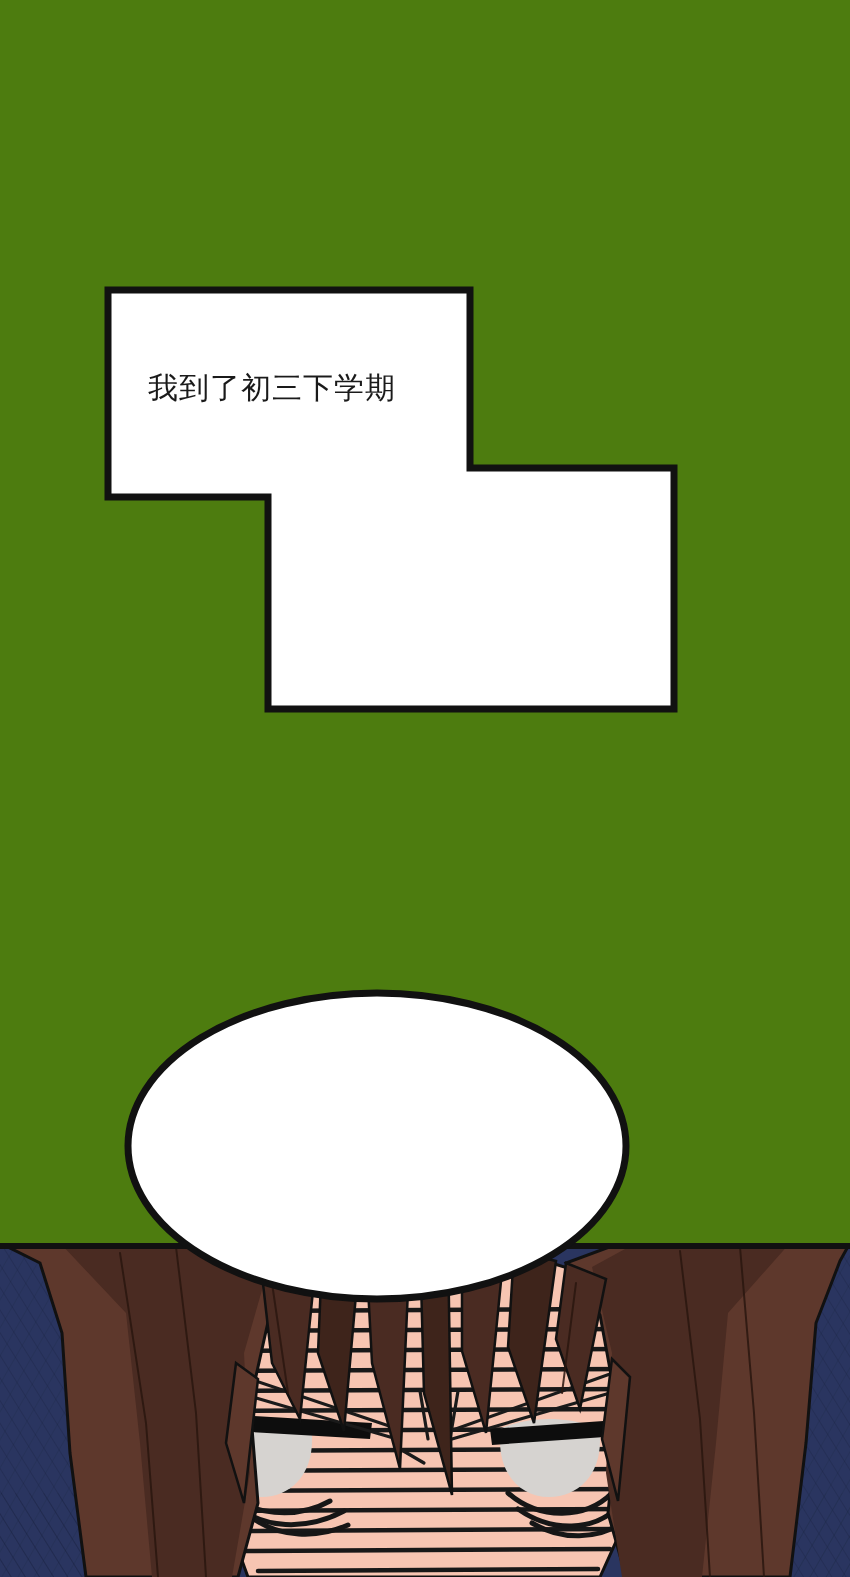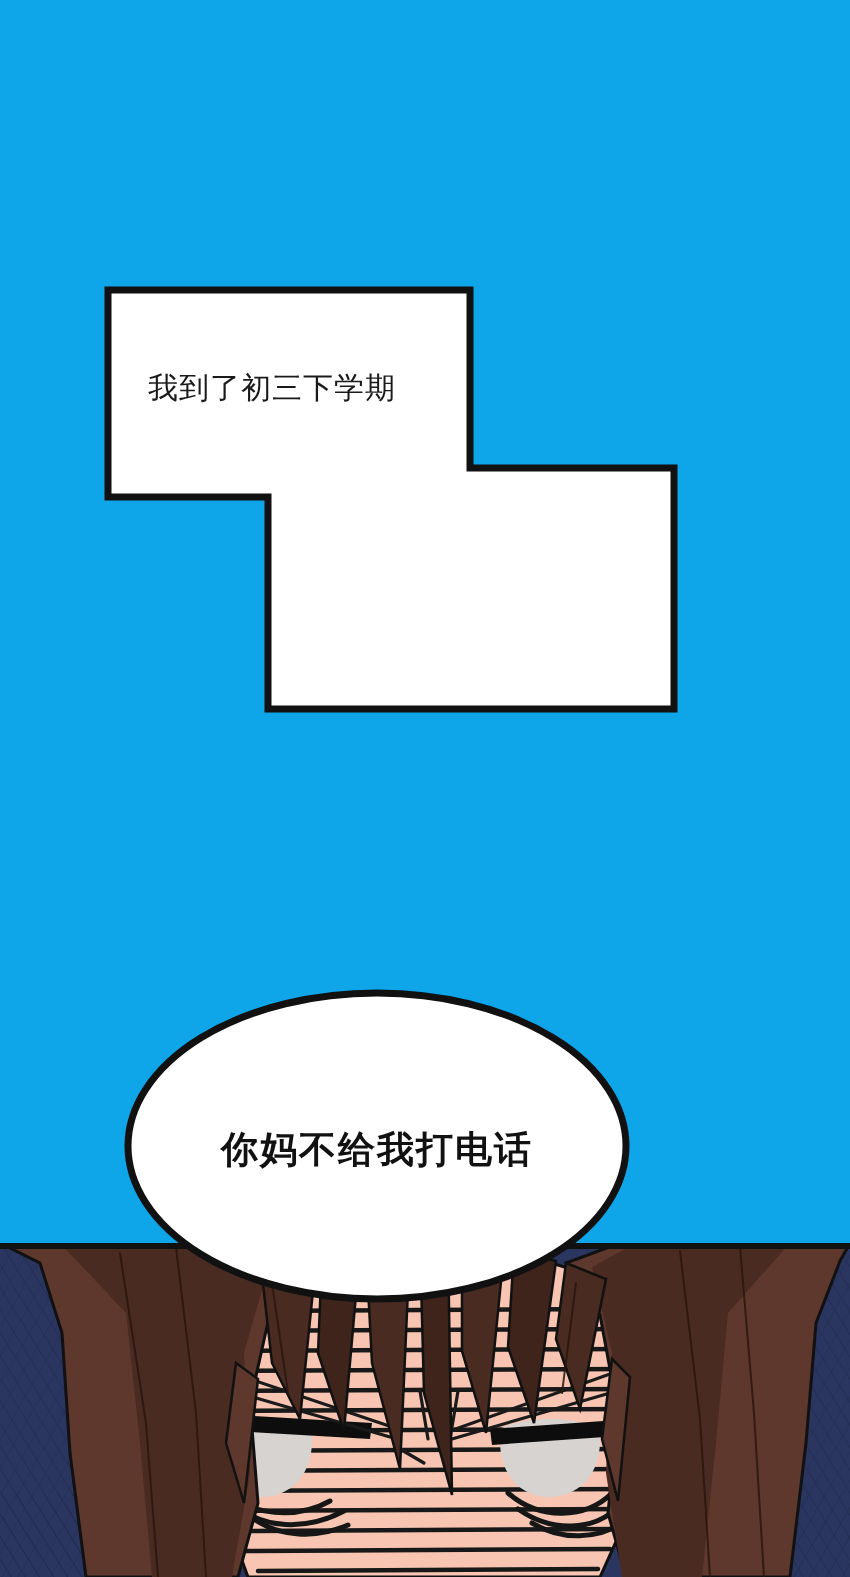--- a/index.html
+++ b/index.html
@@ -7,21 +7,21 @@
     padding: 0;
     background: #ffffff;
   }
   body {
     font-family: "Liberation Sans", "DejaVu Sans", sans-serif;
   }
   #page {
     position: relative;
     width: 850px;
     height: 1577px;
-    background: #0ea5e9;
+    background: #4d7c0f;
     overflow: hidden;
   }
 
   
   .caption-shape {
     position: absolute;
     left: 0;
     top: 0;
     width: 850px;
     height: 1577px;
@@ -198,15 +198,14 @@
       </g>
 
       <rect x="0" y="0" width="850" height="6" fill="#111111"></rect>
     </svg>
   </div>
 
   <svg id="bubble-layer" viewBox="0 0 850 1577" width="850" height="1577" xmlns="http://www.w3.org/2000/svg">
     <ellipse cx="377" cy="1146" rx="249" ry="153" fill="#ffffff" stroke="#111111" stroke-width="7"></ellipse>
   </svg>
 
-  <div id="bubble-text">你妈不给我打电话</div>
 
 </div>
 
 </body></html>

